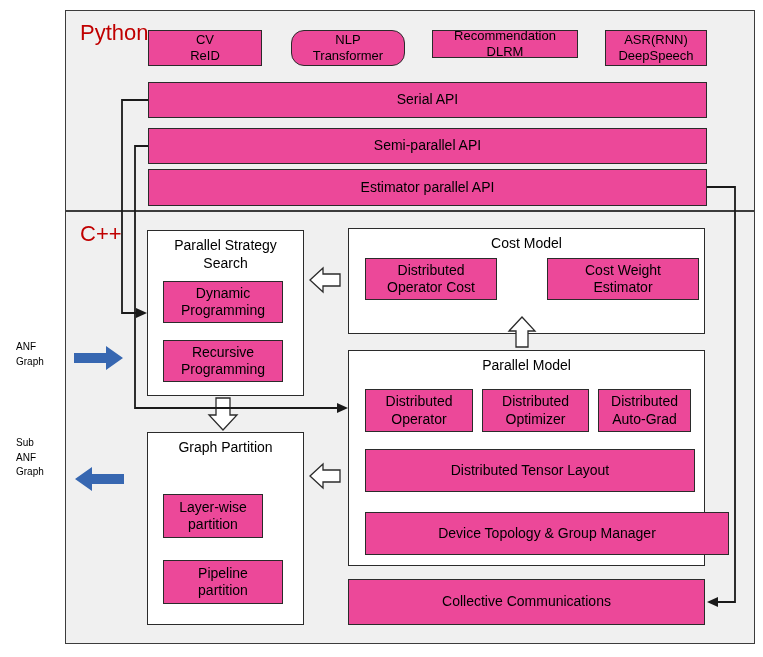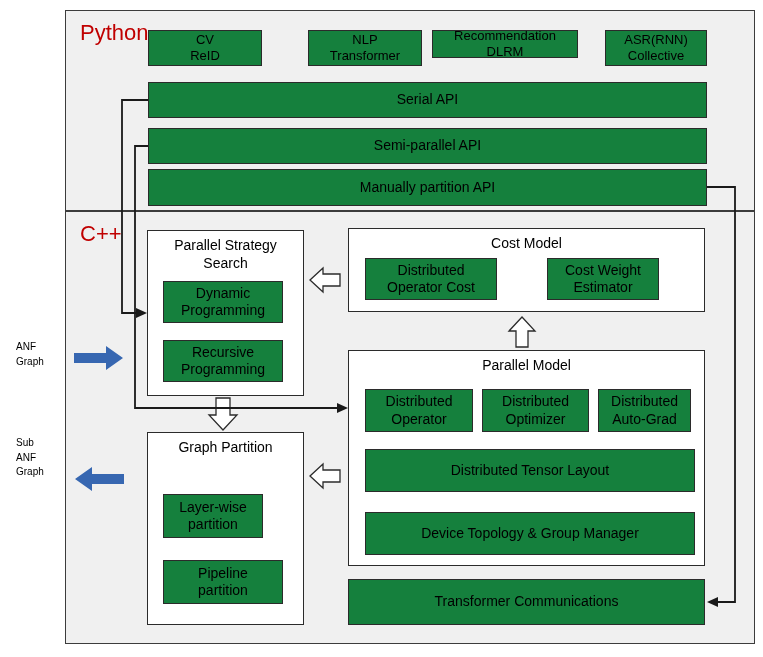--- a/index.html
+++ b/index.html
@@ -12,21 +12,21 @@
     overflow: hidden;
   }
   .canvas { position: absolute; inset: 0; }
   .panel {
     position: absolute;
     background: var(--panel-bg, #F0F0F0);
     border: 1px solid #3c3c3c;
   }
   .box {
     position: absolute;
-    background: #15803d;
+    background: #ec4899;
     border: 1px solid #2b2b2b;
     display: flex; align-items: center; justify-content: center;
     text-align: center;
     font-size: 14px; line-height: 1.25;
     white-space: pre-line;
   }
   .box.small { font-size: 13px; }
   .group {
     position: absolute;
     background: #ffffff;
@@ -55,69 +55,69 @@
 <div class="canvas">
 
   <div class="panel" style="left:65px;top:10px;width:690px;height:201px;"></div>
   <div class="panel" style="left:65px;top:211px;width:690px;height:433px;"></div>
 
   <div class="section-label" style="left:80px;top:20px;">Python</div>
   <div class="section-label" style="left:80px;top:221px;">C++</div>
 
   <div class="box small" style="left:148px;top:30px;width:114px;height:36px;">CV
 ReID</div>
-  <div class="box small" style="left:308px;top:30px;width:114px;height:36px;">NLP
+  <div class="box small" style="left:291px;top:30px;width:114px;height:36px;border-radius:13px;">NLP
 Transformer</div>
   <div class="box small" style="left:432px;top:30px;width:146px;height:28px;">Recommendation
 DLRM</div>
   <div class="box small" style="left:605px;top:30px;width:102px;height:36px;">ASR(RNN)
-Collective</div>
+DeepSpeech</div>
 
   <div class="box" style="left:148px;top:82px;width:559px;height:36px;">Serial API</div>
   <div class="box" style="left:148px;top:128px;width:559px;height:36px;">Semi-parallel API</div>
-  <div class="box" style="left:148px;top:169px;width:559px;height:37px;">Manually partition API</div>
+  <div class="box" style="left:148px;top:169px;width:559px;height:37px;">Estimator parallel API</div>
 
   <div class="group" style="left:147px;top:230px;width:157px;height:166px;">
     <div class="group-title">Parallel Strategy
 Search</div>
   </div>
   <div class="box" style="left:163px;top:281px;width:120px;height:42px;">Dynamic
 Programming</div>
   <div class="box" style="left:163px;top:340px;width:120px;height:42px;">Recursive
 Programming</div>
 
-  <div class="group" style="left:348px;top:228px;width:357px;height:84px;">
+  <div class="group" style="left:348px;top:228px;width:357px;height:106px;">
     <div class="group-title">Cost Model</div>
   </div>
   <div class="box" style="left:365px;top:258px;width:132px;height:42px;">Distributed
 Operator Cost</div>
-  <div class="box" style="left:547px;top:258px;width:112px;height:42px;">Cost Weight
+  <div class="box" style="left:547px;top:258px;width:152px;height:42px;">Cost Weight
 Estimator</div>
 
   <div class="group" style="left:348px;top:350px;width:357px;height:216px;">
     <div class="group-title">Parallel Model</div>
   </div>
   <div class="box" style="left:365px;top:389px;width:108px;height:43px;">Distributed
 Operator</div>
   <div class="box" style="left:482px;top:389px;width:107px;height:43px;">Distributed
 Optimizer</div>
   <div class="box" style="left:598px;top:389px;width:93px;height:43px;">Distributed
 Auto-Grad</div>
   <div class="box" style="left:365px;top:449px;width:330px;height:43px;">Distributed Tensor Layout</div>
-  <div class="box" style="left:365px;top:512px;width:330px;height:43px;">Device Topology &amp; Group Manager</div>
+  <div class="box" style="left:365px;top:512px;width:364px;height:43px;">Device Topology &amp; Group Manager</div>
 
   <div class="group" style="left:147px;top:432px;width:157px;height:193px;">
     <div class="group-title">Graph Partition</div>
   </div>
   <div class="box" style="left:163px;top:494px;width:100px;height:44px;">Layer-wise
 partition</div>
   <div class="box" style="left:163px;top:560px;width:120px;height:44px;">Pipeline
 partition</div>
 
-  <div class="box" style="left:348px;top:579px;width:357px;height:46px;">Transformer Communications</div>
+  <div class="box" style="left:348px;top:579px;width:357px;height:46px;">Collective Communications</div>
 
   <div class="side-label" style="left:16px;top:340px;">ANF
 Graph</div>
   <div class="side-label" style="left:16px;top:436px;">Sub
 ANF
 Graph</div>
 
   <svg class="overlay" width="763" height="657" viewBox="0 0 763 657">
 
     <polygon points="310,280 323,268 323,274 340,274 340,286 323,286 323,292" fill="#ffffff" stroke="#2b2b2b" stroke-width="1.3"></polygon>

